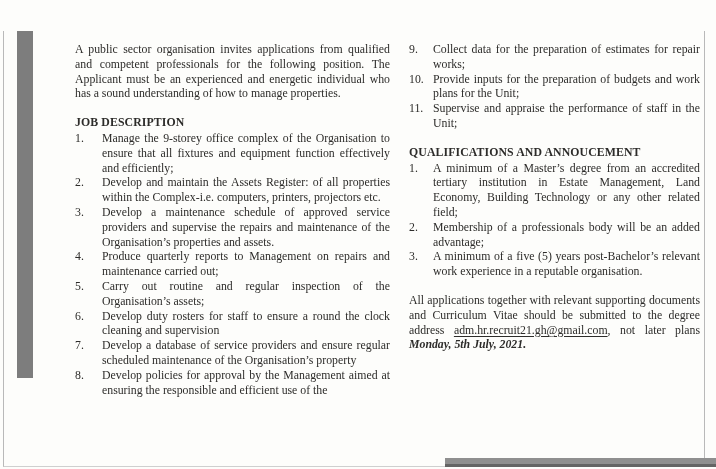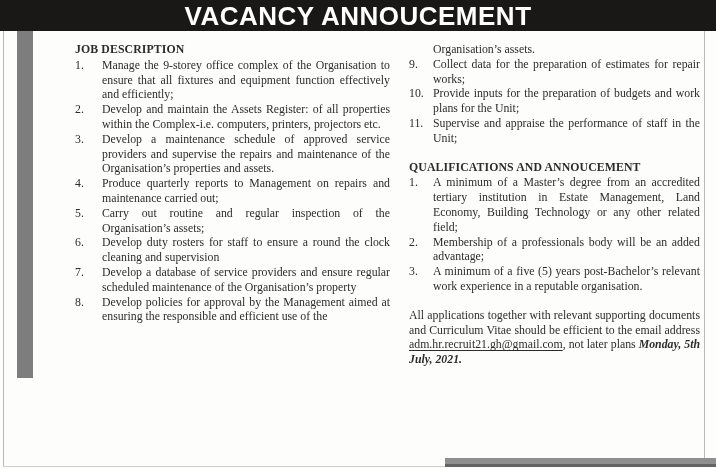--- a/index.html
+++ b/index.html
@@ -89,31 +89,29 @@
     text-underline-offset: 2px;
   }
   .deadline { font-weight: bold; font-style: italic; }
   .salary { margin: 14px 0 0 0; }
 </style>
 </head>
 <body>
 
 <div class="screen">
 
-  <div class="header">
-    <div class="header-title">VACANCY ANNOUCEMENT</div>
-  </div>
 
   <div class="page-frame"></div>
   <div class="vbar"></div>
   <div class="hbar"></div>
 
   <div class="content">
 
     <div class="col-left">
+      <p class="para">A public sector organisation invites applications from qualified and competent professionals for the following position. The Applicant must be an experienced and energetic individual who has a sound understanding of how to manage properties.</p>
 
 
       <p class="heading">JOB DESCRIPTION</p>
 
       <div class="list">
         <div class="li">
           <span class="num">1.</span>
           <span class="txt">Manage the 9-storey office complex of the Organisation to ensure that all fixtures and equipment function effectively and efficiently;</span>
         </div>
         <div class="li">
@@ -141,21 +139,20 @@
           <span class="txt">Develop a database of service providers and ensure regular scheduled maintenance of the Organisation’s property</span>
         </div>
         <div class="li">
           <span class="num">8.</span>
           <span class="txt">Develop policies for approval by the Management aimed at ensuring the responsible and efficient use of the</span>
         </div>
       </div>
     </div>
 
     <div class="col-right">
-      <p class="cont">Organisation’s assets.</p>
 
       <div class="list">
         <div class="li">
           <span class="num">9.</span>
           <span class="txt">Collect data for the preparation of estimates for repair works;</span>
         </div>
         <div class="li">
           <span class="num">10.</span>
           <span class="txt">Provide inputs for the preparation of budgets and work plans for the Unit;</span>
         </div>
@@ -175,18 +172,18 @@
         <div class="li">
           <span class="num">2.</span>
           <span class="txt">Membership of a professionals body will be an added advantage;</span>
         </div>
         <div class="li">
           <span class="num">3.</span>
           <span class="txt">A minimum of a five (5) years post-Bachelor’s relevant work experience in a reputable organisation.</span>
         </div>
       </div>
 
-      <p class="closing"><span>All applications together with relevant supporting documents and Curriculum Vitae should be efficient to the email address </span><span class="email-link">adm.hr.recruit21.gh@gmail.com</span><span>, not later plans </span><span class="deadline">Monday, 5th July, 2021.</span></p>
+      <p class="closing"><span>All applications together with relevant supporting documents and Curriculum Vitae should be submitted to the degree address </span><span class="email-link">adm.hr.recruit21.gh@gmail.com</span><span>, not later plans </span><span class="deadline">Monday, 5th July, 2021.</span></p>
 
     </div>
 
   </div>
 </div>
 
 </body></html>

